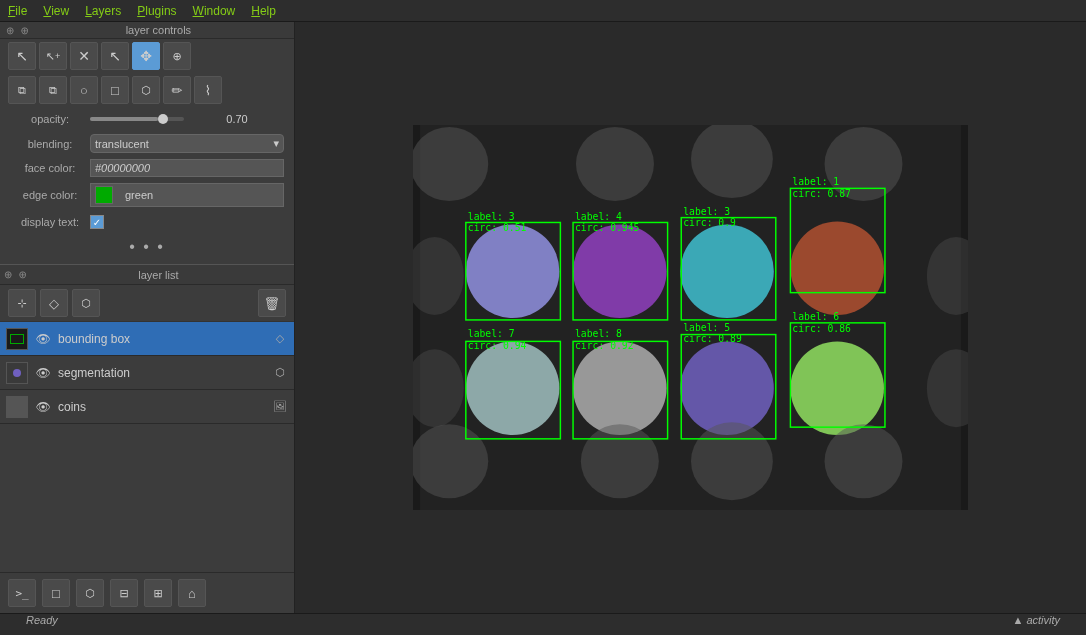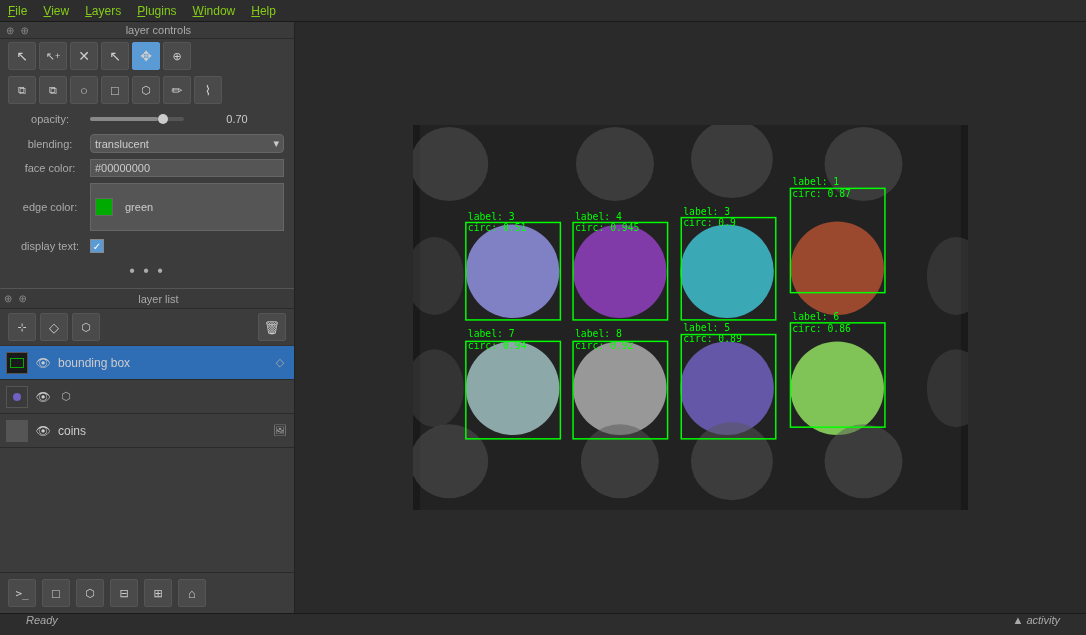--- a/index.html
+++ b/index.html
@@ -138,28 +138,28 @@
         <span class="prop-label">blending:</span>
         <div class="select-dropdown">
           <span>translucent</span>
           <span>▾</span>
         </div>
       </div>
 
 
       <div class="prop-row">
         <span class="prop-label">face color:</span>
-        <div style="display:flex; align-items:center; flex:1; background:#555; border:1px solid #666; padding:2px 4px; cursor:pointer;">
+        <div style="display:flex; align-items:center; flex:1; background:#555; border:1px solid #666; padding:2px 4px; cursor:pointer;font-style:italic;">
           <span class="color-value">#00000000</span>
         </div>
       </div>
 
       <div class="prop-row">
         <span class="prop-label">edge color:</span>
-        <div style="display:flex; align-items:center; flex:1; gap:6px; background:#555; border:1px solid #666; padding:14px 4px; cursor:pointer;">
+        <div style="display:flex; align-items:center; flex:1; gap:6px; background:#555; border:1px solid #666; padding:2px 4px; cursor:pointer;">
           <div class="color-swatch" style="background:#00aa00;"></div>
           <span class="color-value">green</span>
         </div>
       </div>
 
       <div class="prop-row">
         <span class="prop-label">display text:</span>
         <div class="checkbox">✓</div>
       </div>
 
@@ -191,20 +191,21 @@
           <div class="layer-eye">👁</div>
           <span class="layer-name">bounding box</span>
           <div class="layer-type-icon">◇</div>
         </div>
 
         <div class="layer-item">
           <div style="width:22px; height:22px; background:#3a3a3a; border:1px solid #555; flex-shrink:0; display:flex; align-items:center; justify-content:center; overflow:hidden;">
             <div style="width:8px; height:8px; background:#7060c0; border-radius:50%; margin:1px;"></div>
           </div>
           <div class="layer-eye">👁</div>
+          <span class="layer-name">segmentation</span>
           <div class="layer-type-icon">⬡</div>
         </div>
 
         <div class="layer-item">
           <div style="width:22px; height:22px; background:#555; border:1px solid #555; flex-shrink:0;"></div>
           <div class="layer-eye">👁</div>
           <span class="layer-name">coins</span>
           <div class="layer-type-icon">🖼</div>
         </div>
 

